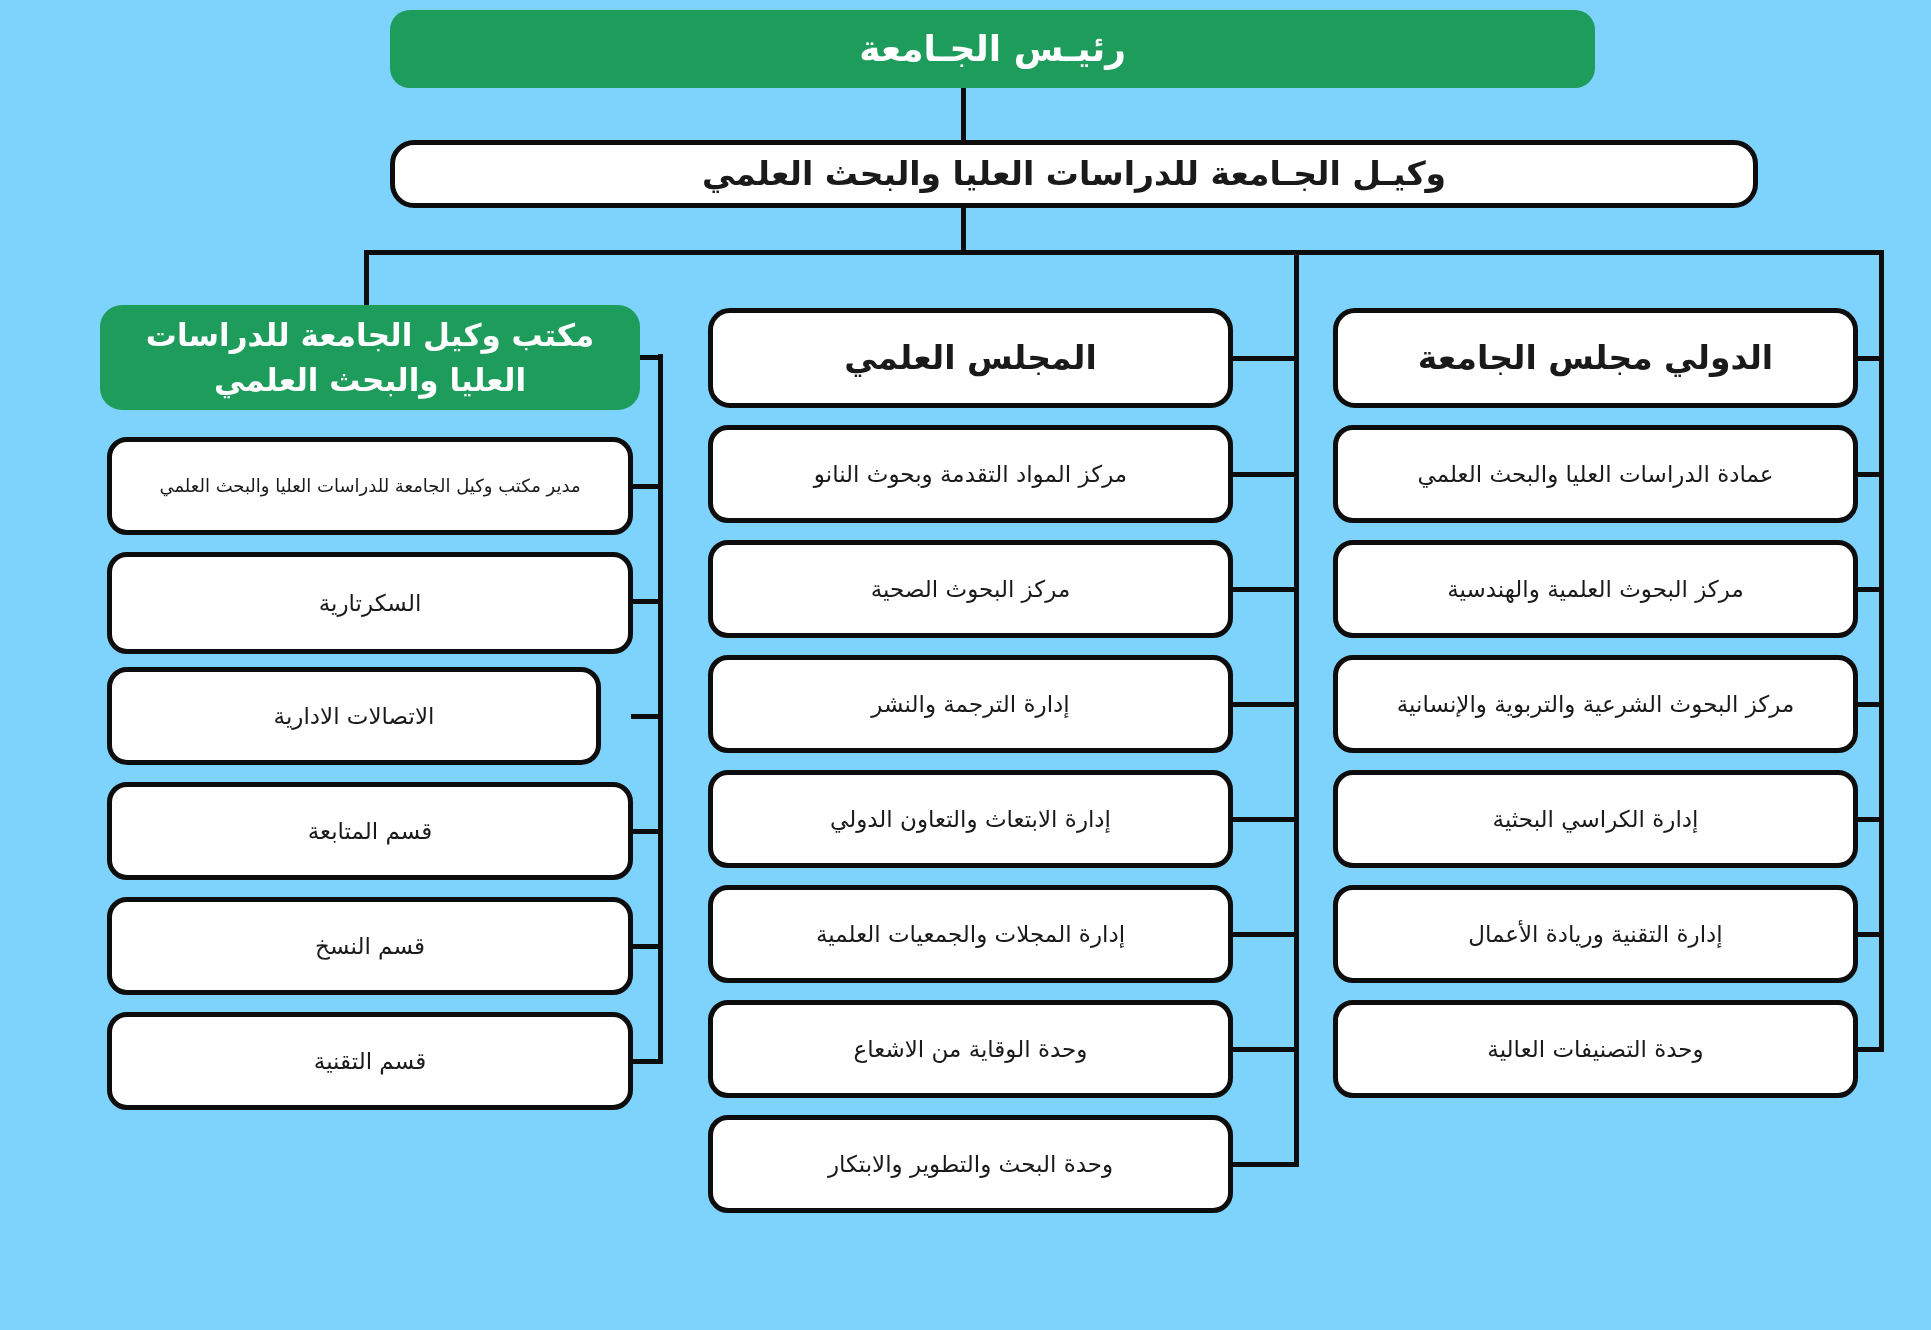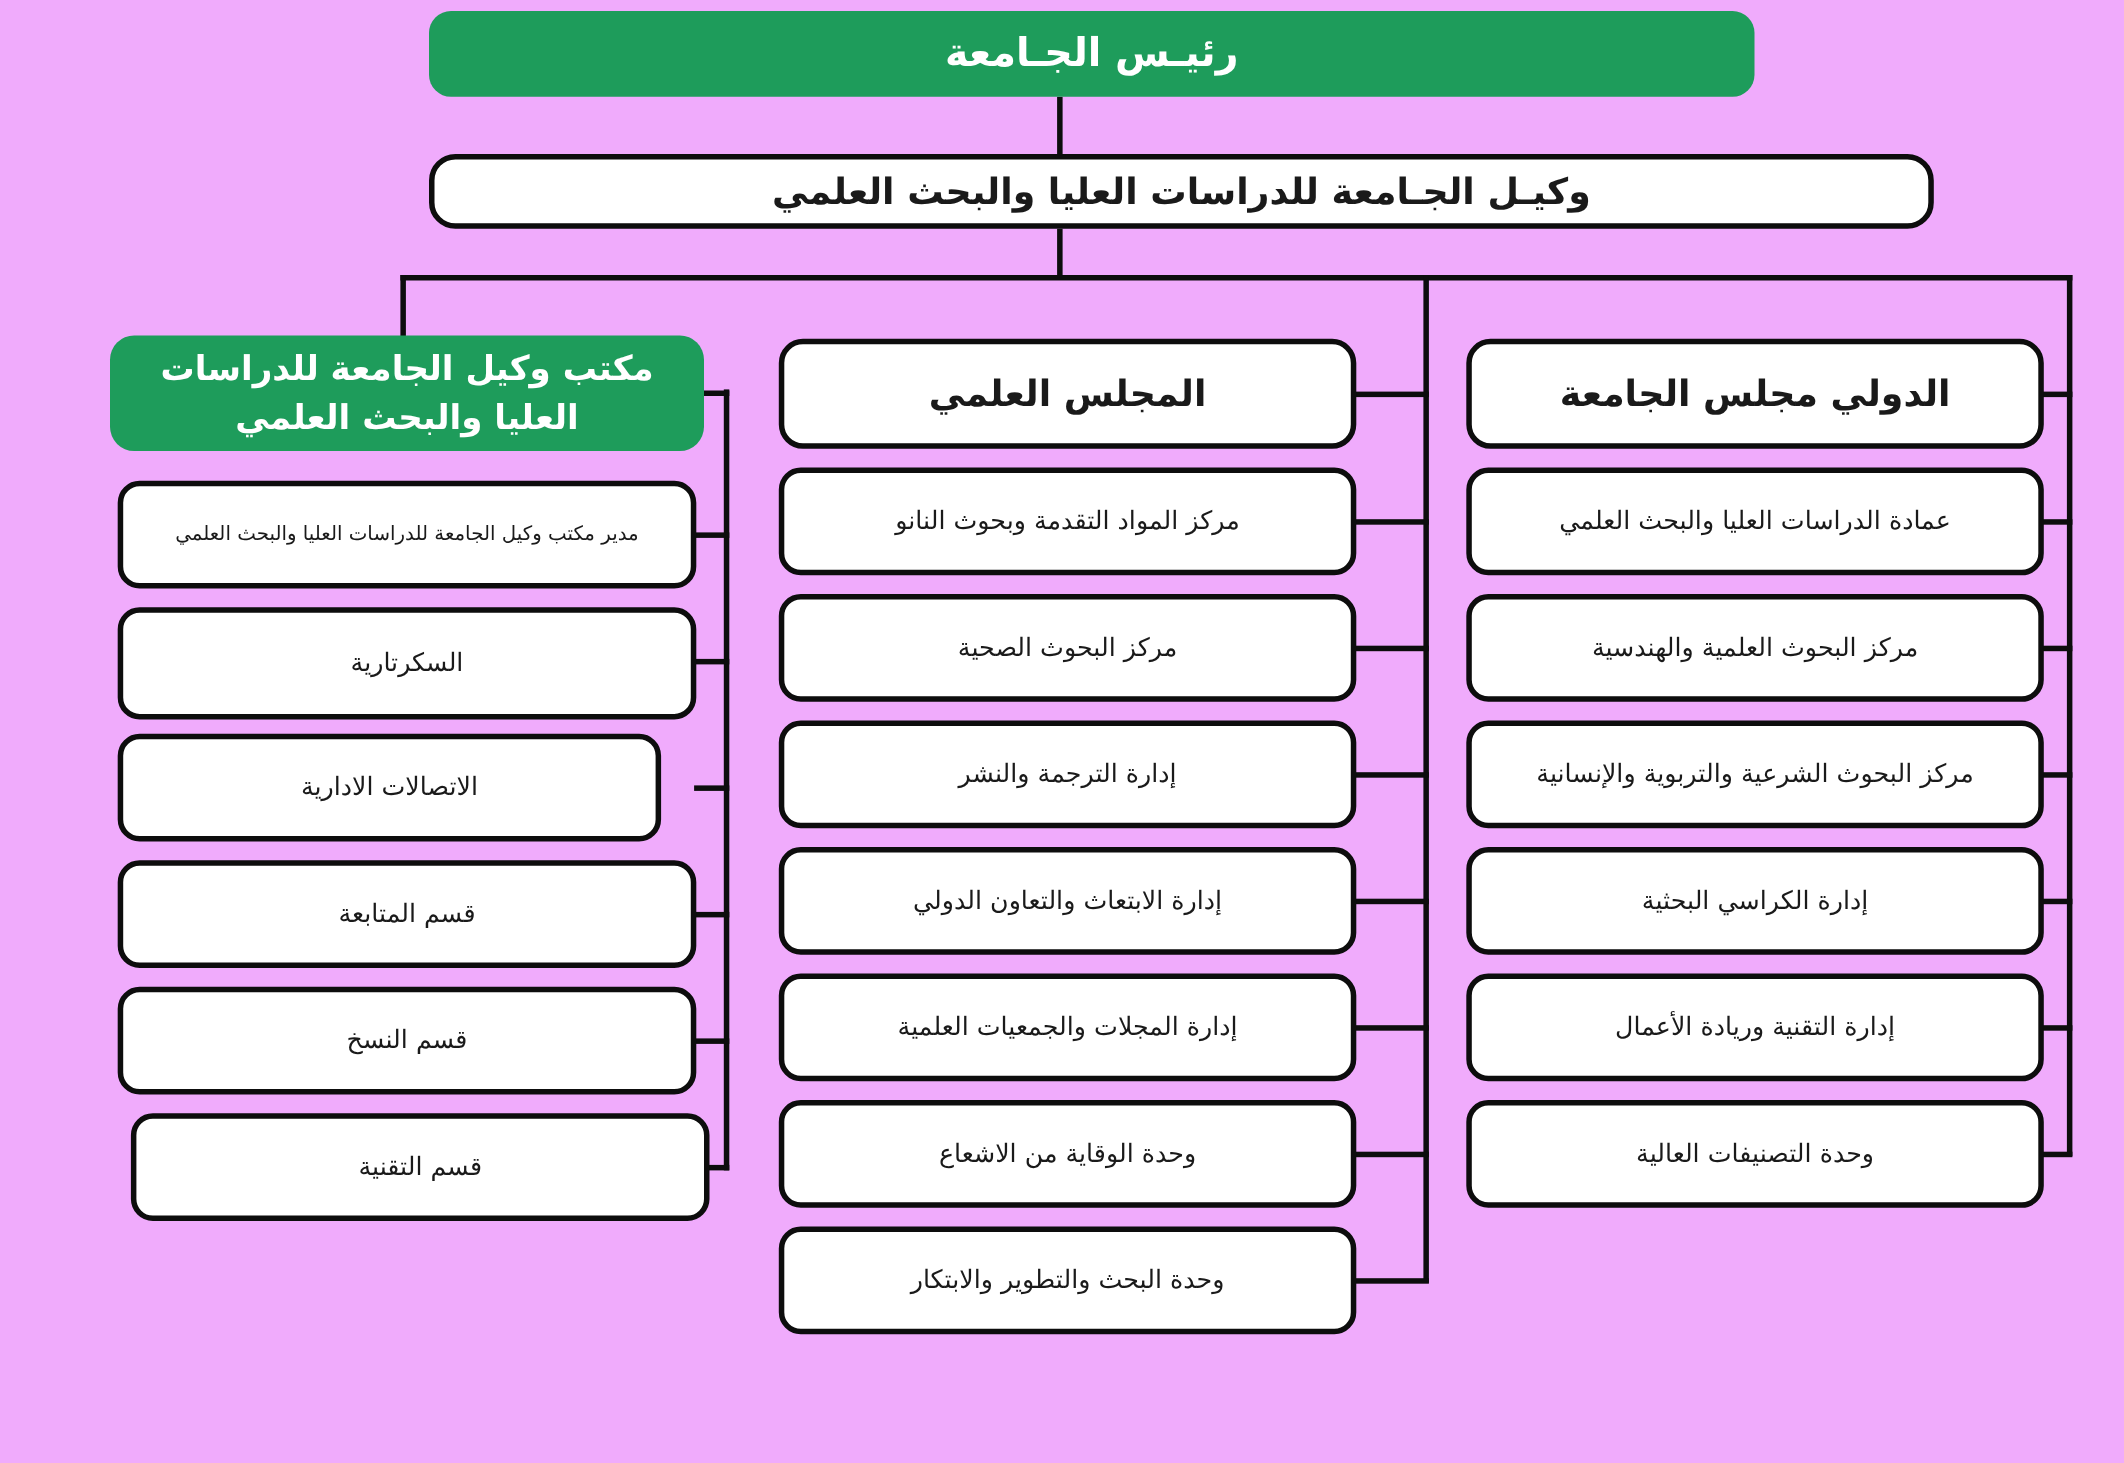--- a/index.html
+++ b/index.html
@@ -6,21 +6,21 @@
     --green:#1E9C5B;
     --line:#0d0d0d;
     --box-bg:#ffffff;
     --text:#1a1a1a;
   }
   html,body{margin:0;padding:0;background:#ffffff;}
   body{font-family:"DejaVu Sans","Liberation Sans",sans-serif;}
   .canvas{
     position:relative;
     width:1931px;height:1330px;
-    background:#f0abfc;
+    background:#7dd3fc;
     overflow:hidden;
   }
   .line{position:absolute;background:var(--line);}
   .box{
     position:absolute;
     box-sizing:border-box;
     display:flex;align-items:center;justify-content:center;
     text-align:center;
     padding:6px 20px;
     border-radius:22px;
@@ -78,21 +78,21 @@
 
   <div class="box outlined deputy-box" style="left:390px;top:140px;width:1368px;height:68px;">وكيـل الجـامعة للدراسات العليا والبحث العلمي</div>
 
   <div class="box green green-header" style="left:100px;top:305px;width:540px;height:105px;">مكتب وكيل الجامعة للدراسات العليا والبحث العلمي</div>
 
   <div class="box outlined child" style="left:107px;top:437px;width:526px;height:98px;font-size:18px;">مدير مكتب وكيل الجامعة للدراسات العليا والبحث العلمي</div>
   <div class="box outlined child" style="left:107px;top:552px;width:526px;height:102px;text-align:right;">السكرتارية</div>
   <div class="box outlined child" style="left:107px;top:667px;width:494px;height:98px;">الاتصالات الادارية</div>
   <div class="box outlined child" style="left:107px;top:782px;width:526px;height:98px;">قسم المتابعة</div>
   <div class="box outlined child" style="left:107px;top:897px;width:526px;height:98px;">قسم النسخ</div>
-  <div class="box outlined child" style="left:107px;top:1012px;width:526px;height:98px;margin-left:12px;">قسم التقنية</div>
+  <div class="box outlined child" style="left:107px;top:1012px;width:526px;height:98px;">قسم التقنية</div>
 
   <div class="box outlined col-header" style="left:708px;top:308px;width:525px;height:100px;">المجلس العلمي</div>
 
   <div class="box outlined child" style="left:708px;top:425px;width:525px;height:98px;">مركز المواد التقدمة وبحوث النانو</div>
   <div class="box outlined child" style="left:708px;top:540px;width:525px;height:98px;">مركز البحوث الصحية</div>
   <div class="box outlined child" style="left:708px;top:655px;width:525px;height:98px;">إدارة الترجمة والنشر</div>
   <div class="box outlined child" style="left:708px;top:770px;width:525px;height:98px;">إدارة الابتعاث والتعاون الدولي</div>
   <div class="box outlined child" style="left:708px;top:885px;width:525px;height:98px;">إدارة المجلات والجمعيات العلمية</div>
   <div class="box outlined child" style="left:708px;top:1000px;width:525px;height:98px;">وحدة الوقاية من الاشعاع</div>
   <div class="box outlined child" style="left:708px;top:1115px;width:525px;height:98px;">وحدة البحث والتطوير والابتكار</div>

